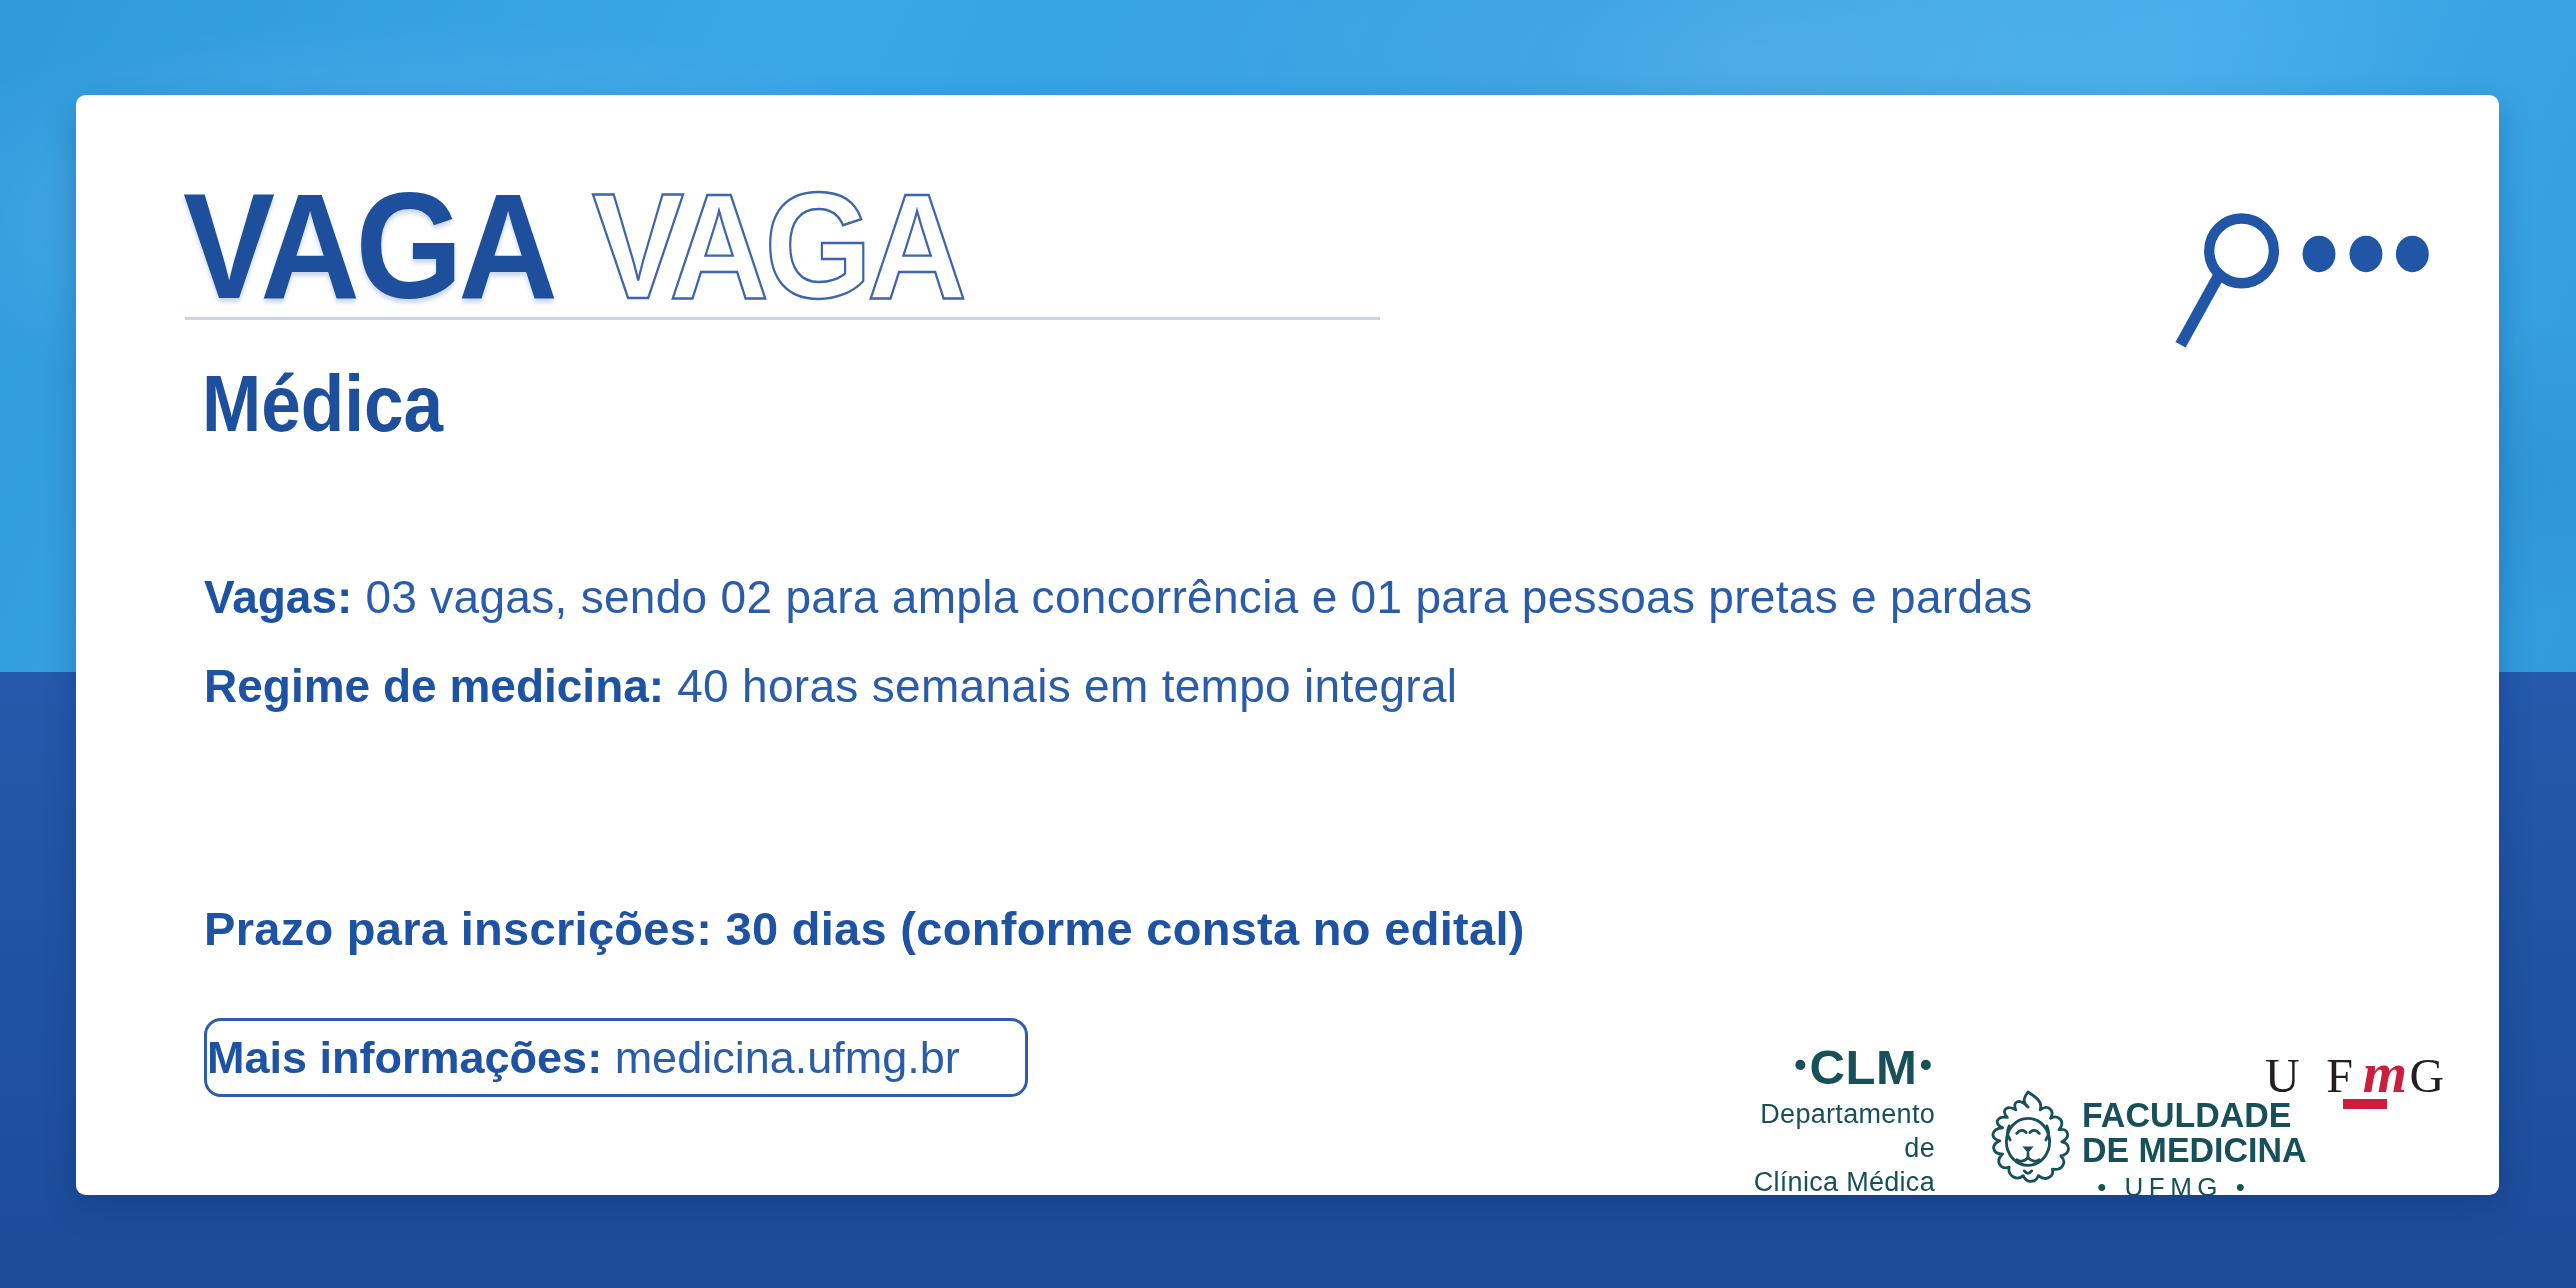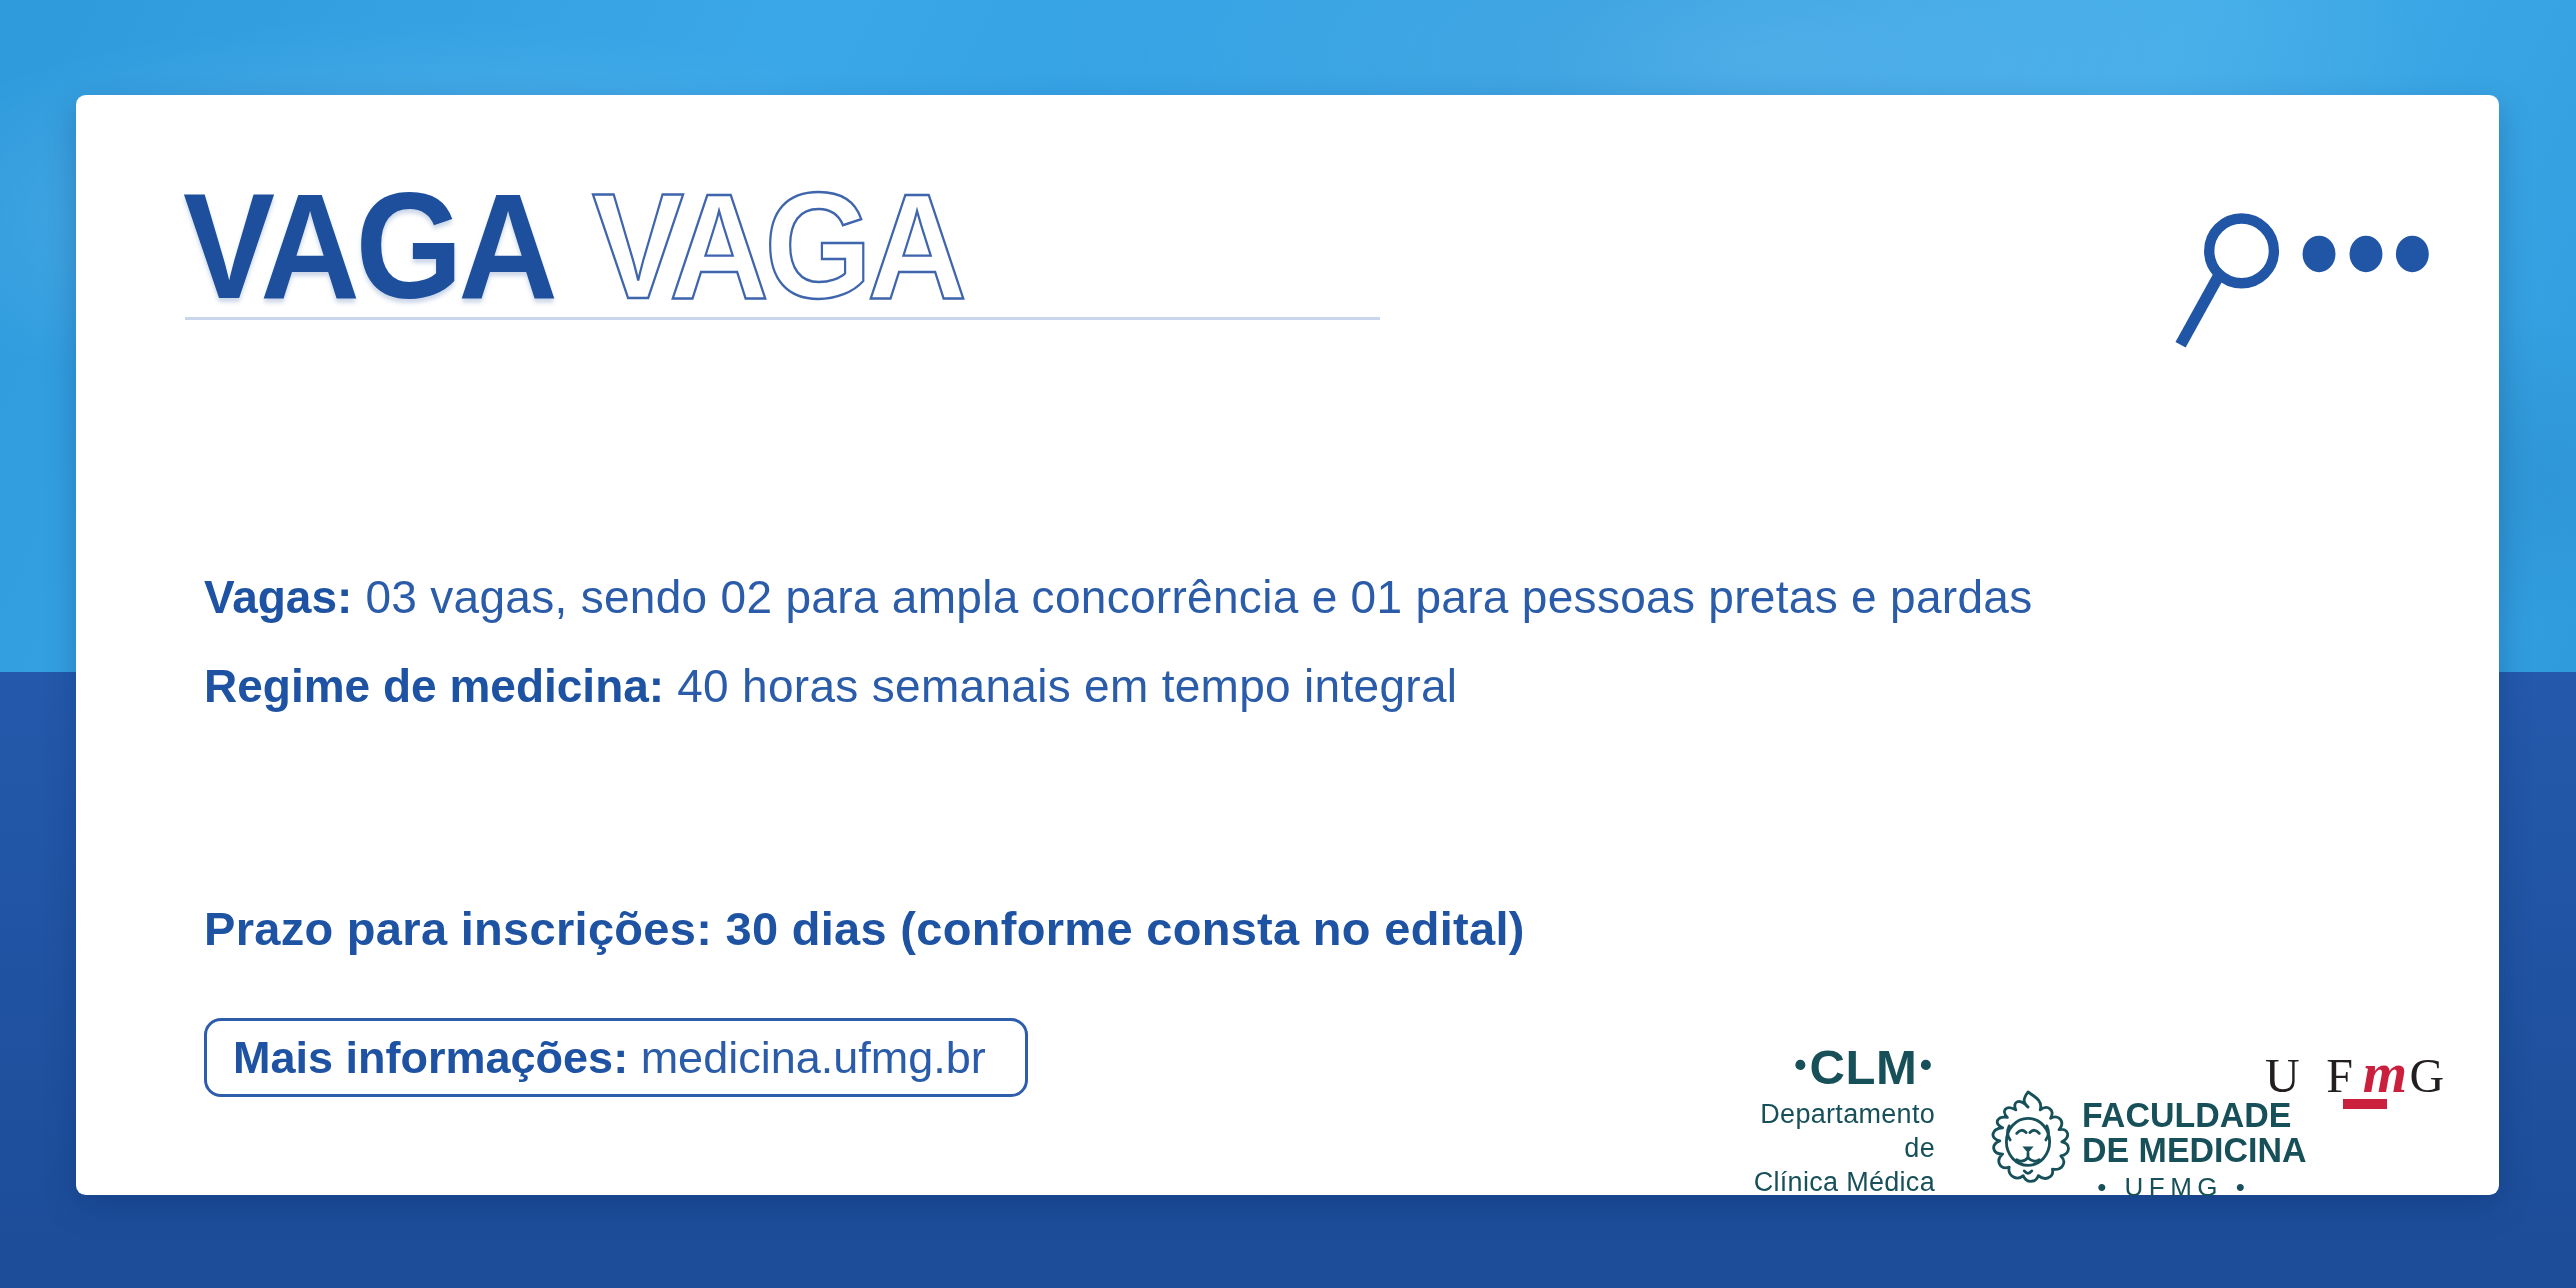--- a/index.html
+++ b/index.html
@@ -53,21 +53,21 @@
        letter-spacing:0.3px;white-space:pre-wrap;width:2211px;}
   .row b{color:#1e52a2;letter-spacing:0;}
   .row-vagas{top:472px;}
   .row-regime{top:561px;}
   .row-titulacao{top:643px;}
   .row-prazo{top:803px;font-weight:bold;color:#1e52a2;font-size:47px;}
   
   .info-box{
     position:absolute;left:128px;top:923px;width:824px;height:79px;
     border:3.1px solid #2e5dab;border-radius:17px;
-    display:flex;align-items:center;padding-left:26px;box-sizing:border-box;
+    display:flex;align-items:center;box-sizing:border-box;
     font-size:45px;color:#2b5ca9;white-space:pre;
   }
   .info-box b{color:#1e52a2;}
   
   .teal{color:#175059;margin-top:12px;}
   .clm-logo{position:absolute;left:1670px;top:933px;width:189px;text-align:right;}
   .clm-title{font-weight:bold;font-size:49px;line-height:49px;letter-spacing:0.6px;}
   .clm-title .dot{font-size:35px;vertical-align:7.3px;padding:0 2.4px;}
   .clm-sub{font-size:27px;line-height:34px;margin-top:4.9px;letter-spacing:0.3px;}
   .med-logo{position:absolute;left:1905px;top:980px;display:flex;align-items:center;}
@@ -100,20 +100,21 @@
       <g>
         <ellipse cx="267" cy="113" rx="27" ry="30" fill="#2156a7"></ellipse>
         <ellipse cx="344" cy="113" rx="27" ry="30" fill="#2156a7"></ellipse>
         <ellipse cx="420" cy="113" rx="27" ry="30" fill="#2156a7"></ellipse>
       </g>
     </svg>
 
     <div class="divider"></div>
 
     <div class="heading">
+      <div><span class="hl">Médica</span></div>
     </div>
 
     <div class="row row-vagas"><b>Vagas:</b><span> 03 vagas, sendo 02 para ampla concorrência e 01 para pessoas pretas e pardas</span></div>
 
     <div class="row row-regime"><b>Regime de medicina:</b><span> 40 horas semanais em tempo integral</span></div>
 
 
     <div class="row row-prazo"><span>Prazo para inscrições: 30 dias (conforme consta no edital)</span></div>
 
     <div class="info-box"><b>Mais informações:</b><span> medicina.ufmg.br</span></div>

